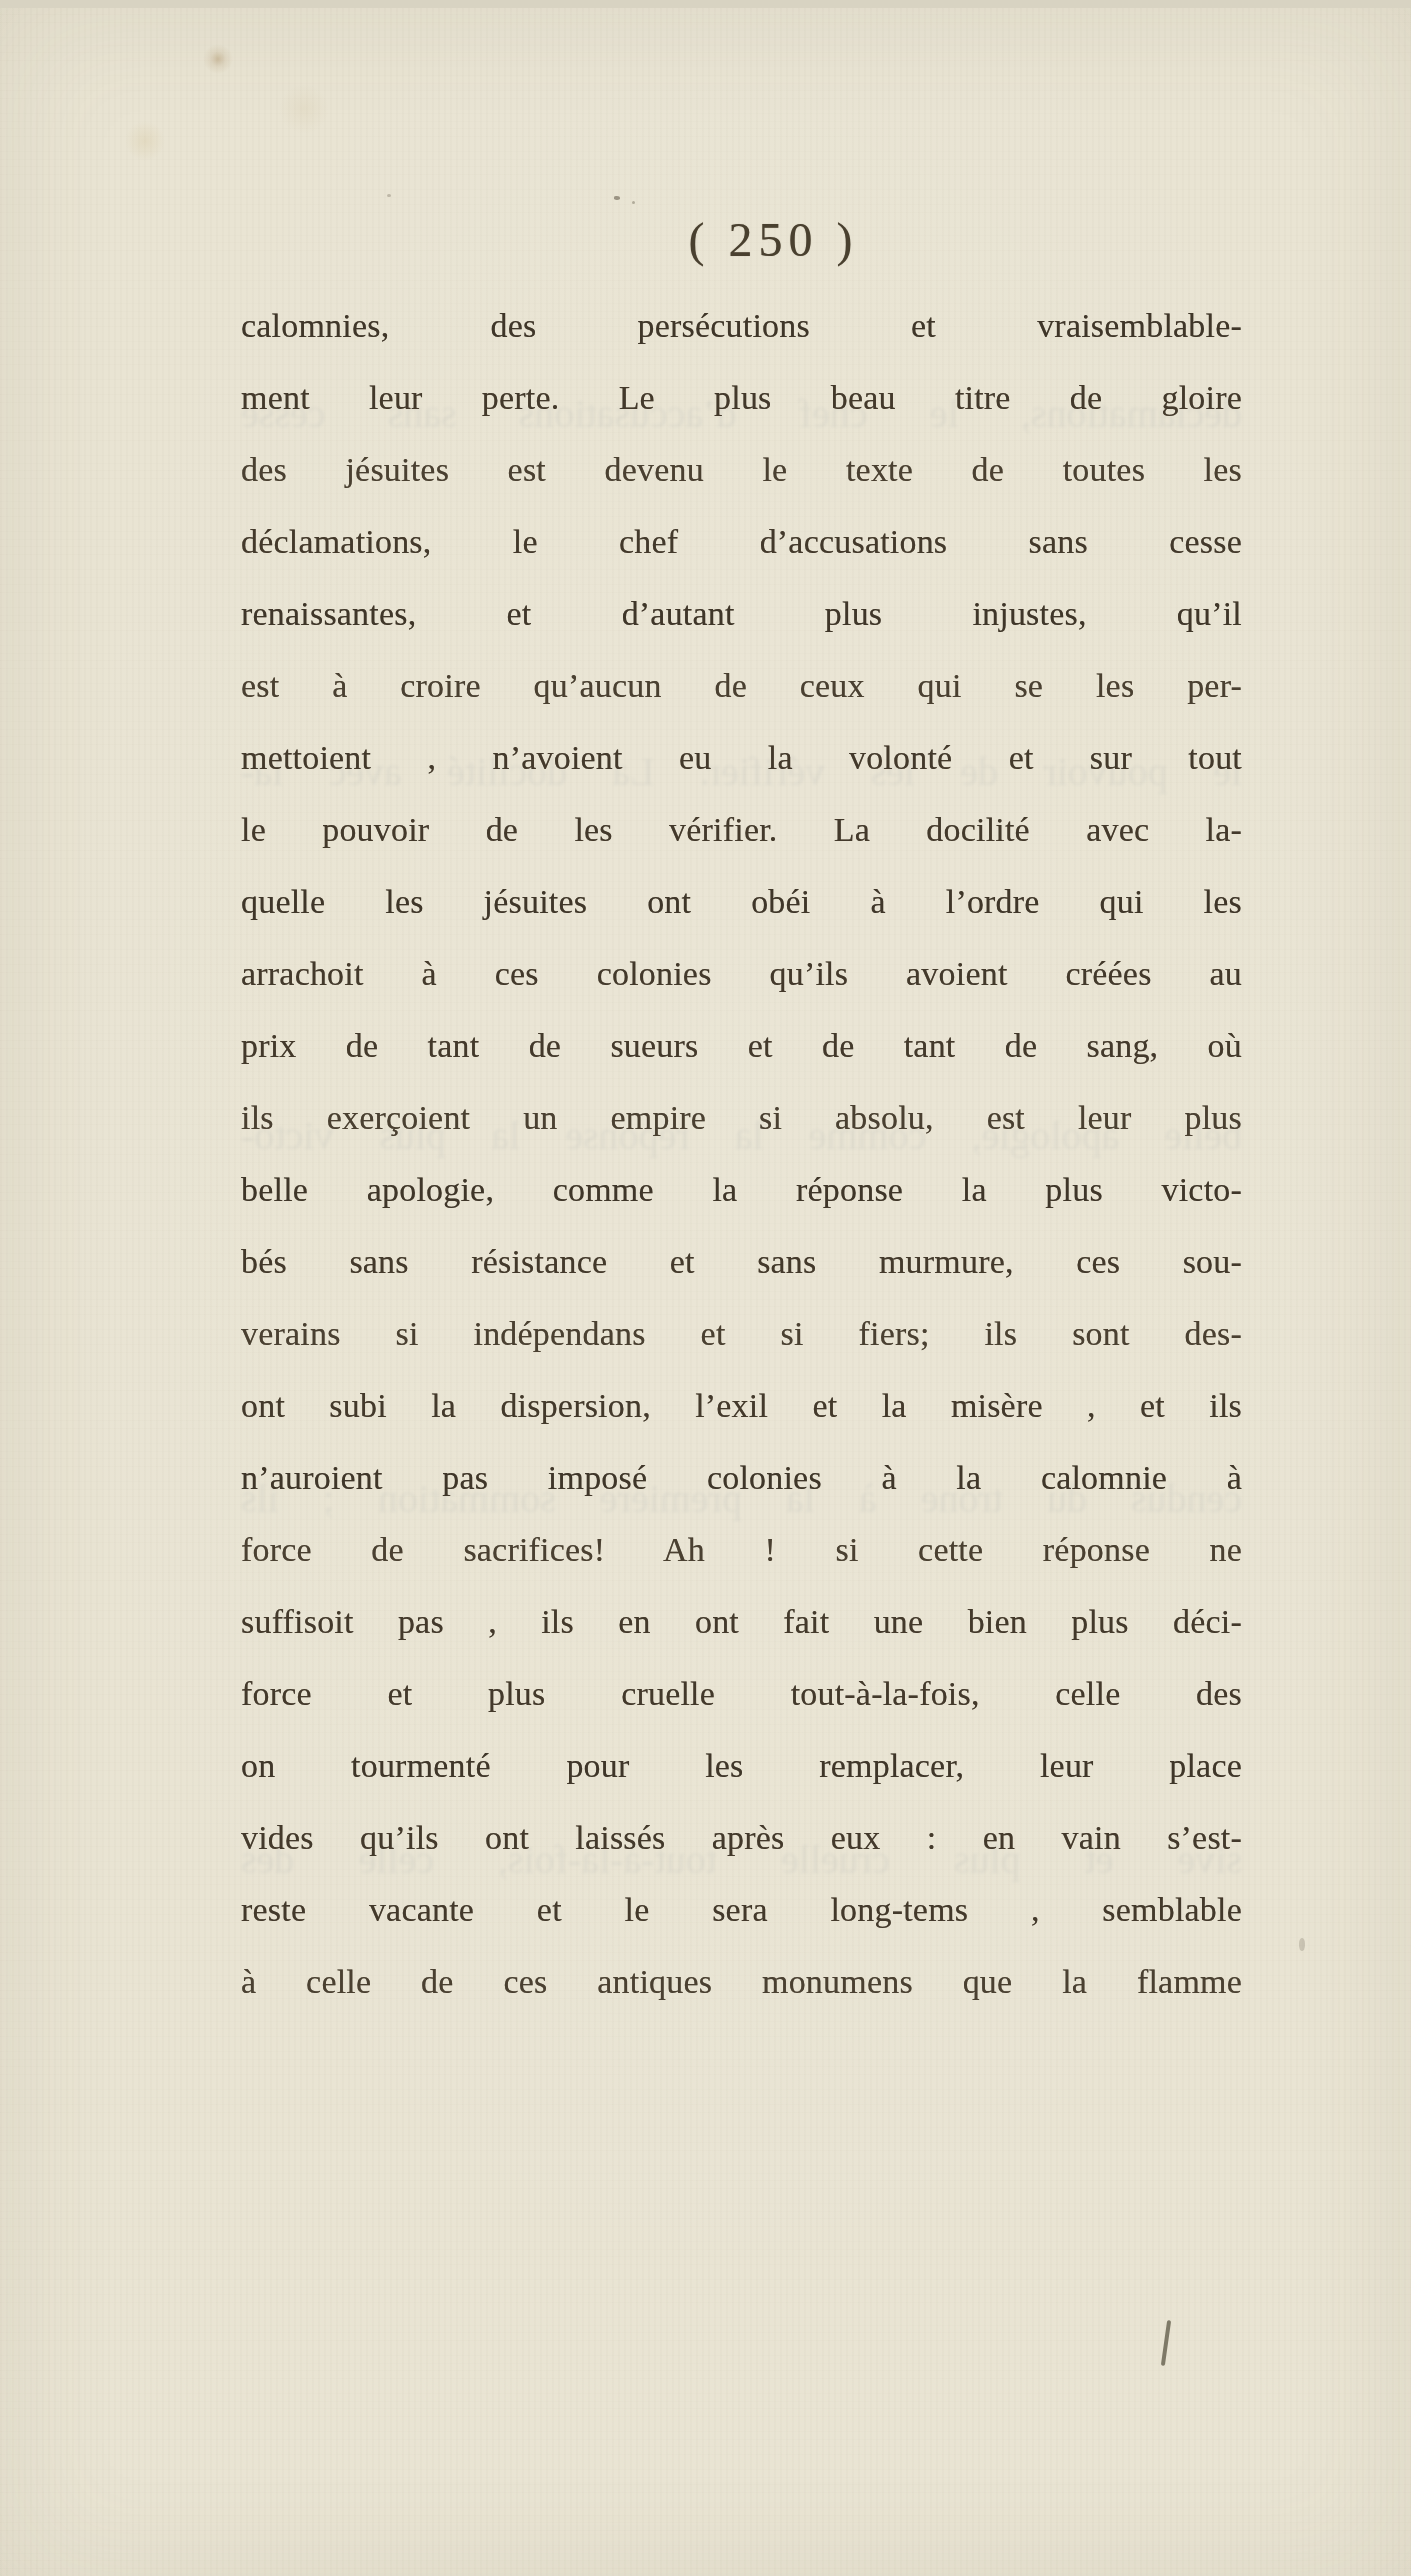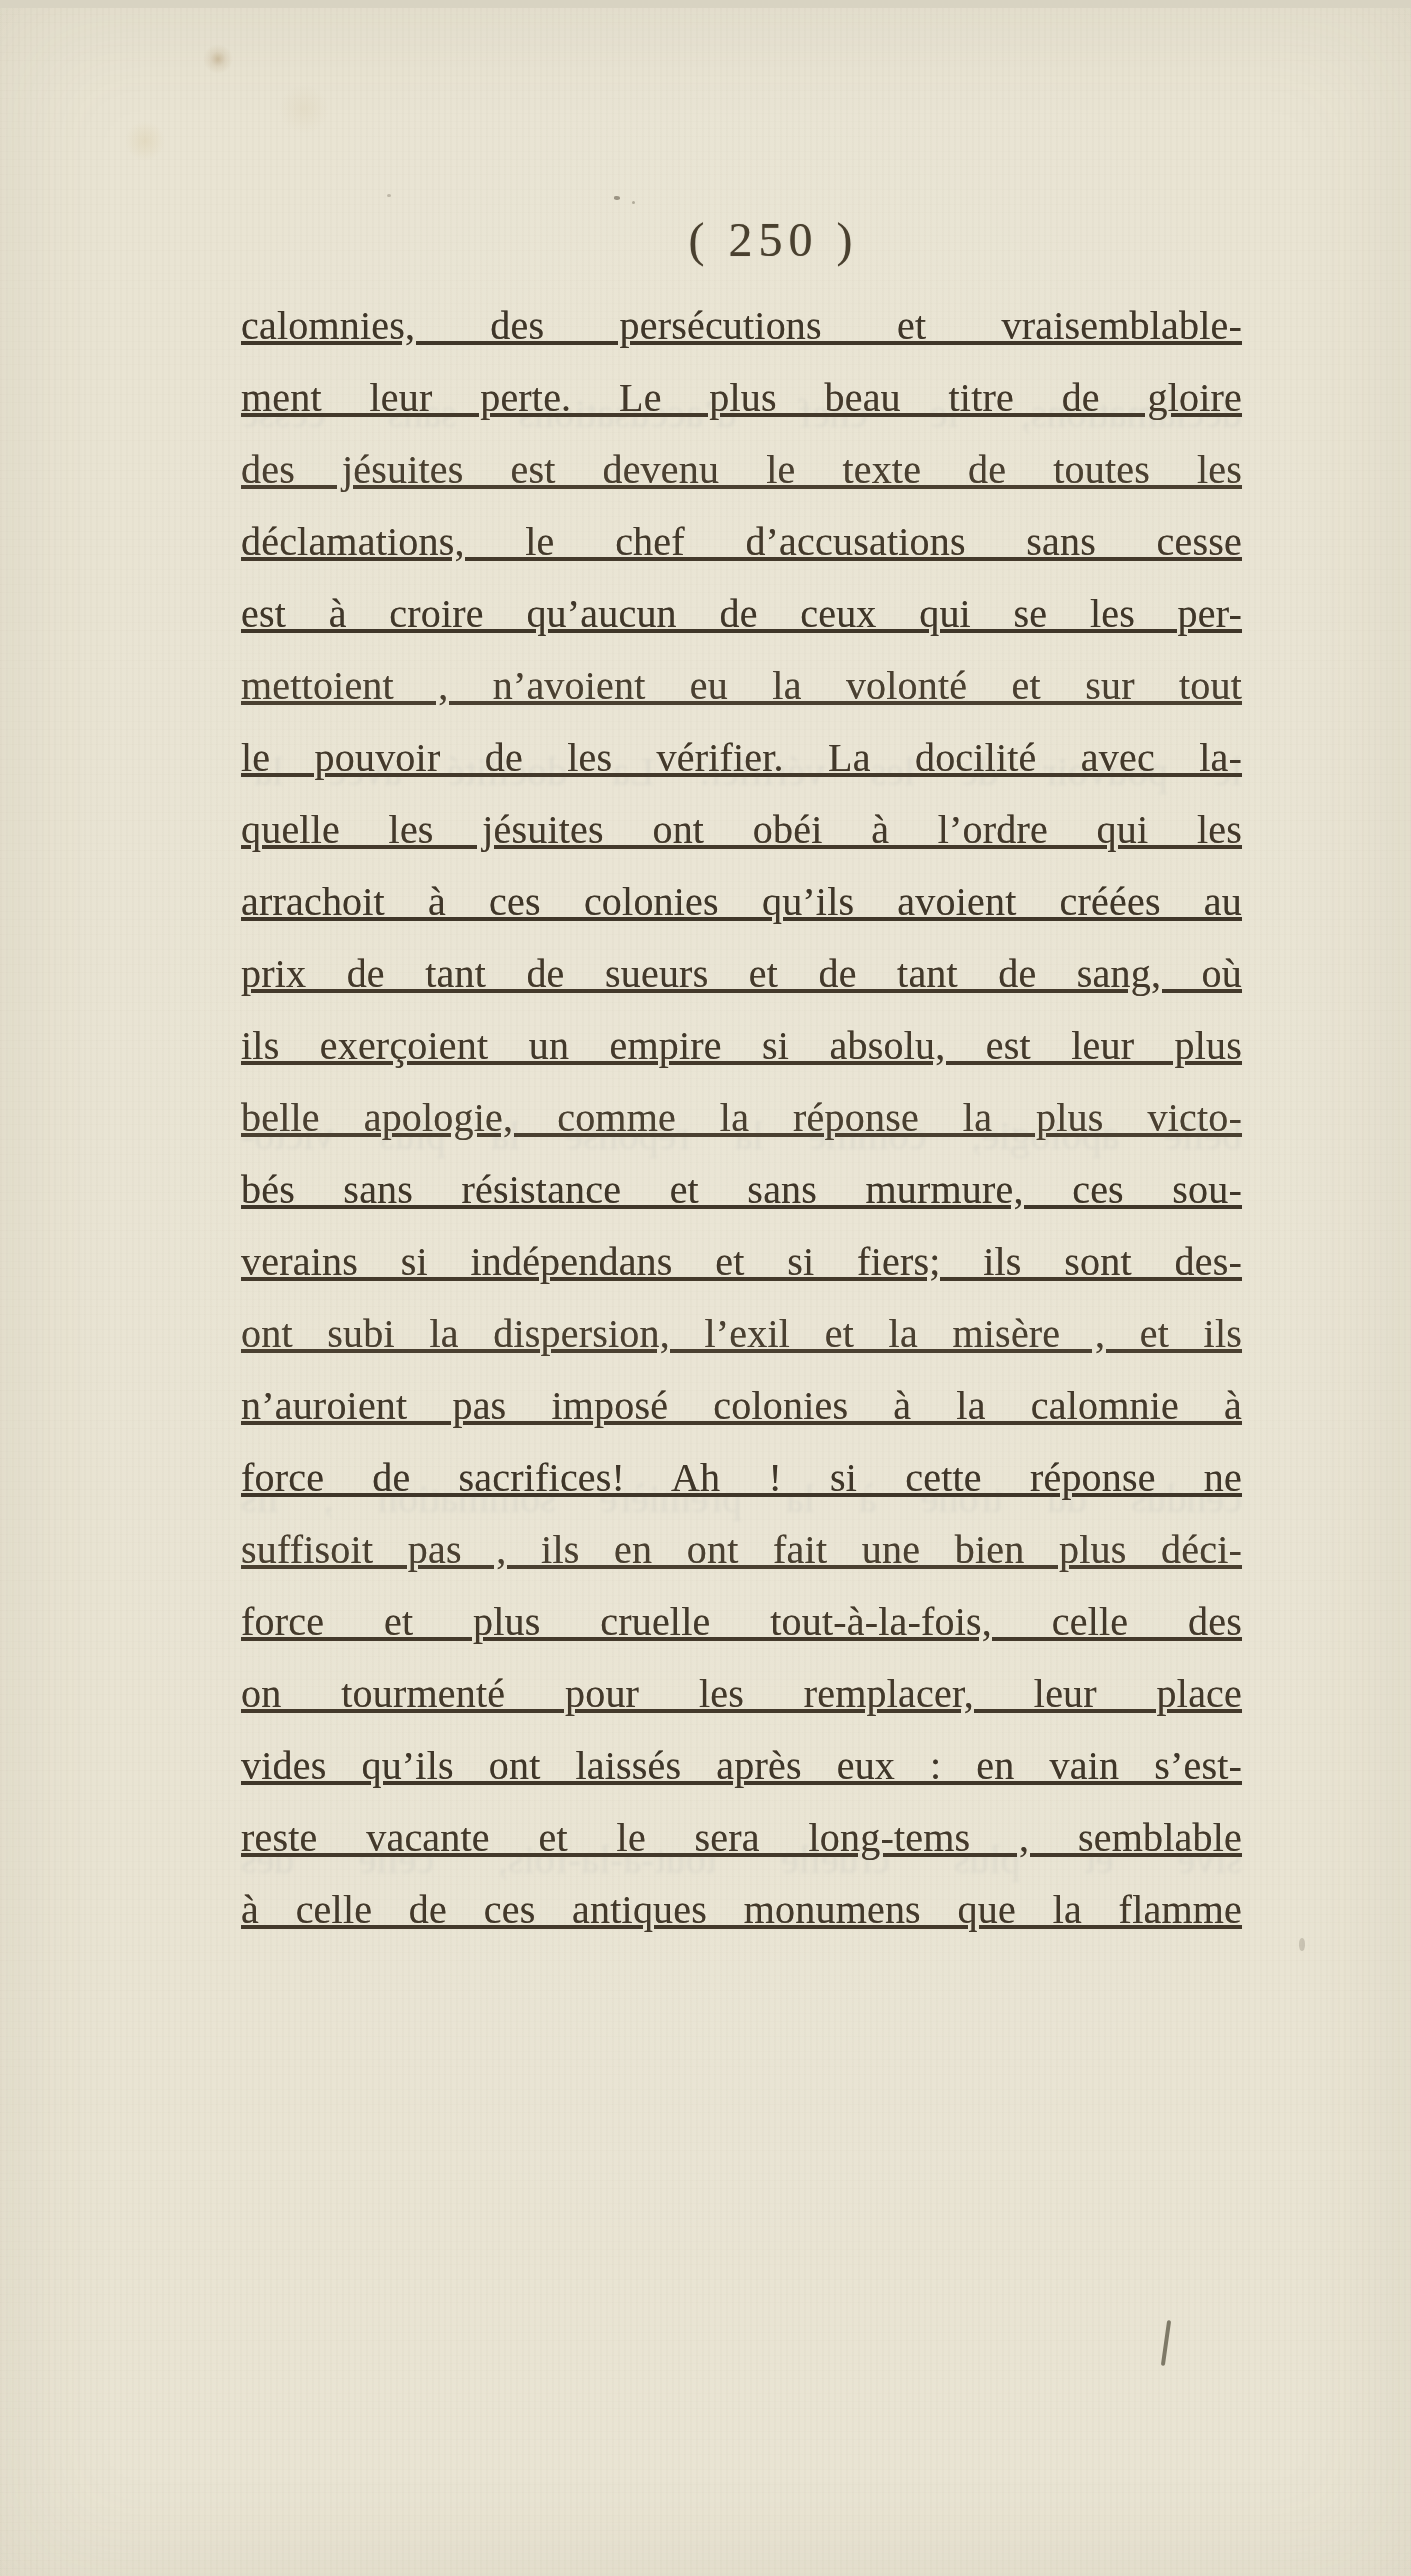--- a/index.html
+++ b/index.html
@@ -36,26 +36,25 @@
   .textblock{
     position:absolute;
     left:241px;top:282px;width:1001px;
   }
   .line{
     height:72px;
     line-height:72px;
     overflow:hidden;
     text-align:justify;
     text-align-last:justify;
-    font-size:40px;
+    font-size:34px;
     letter-spacing:0.2px;
     color:#43392b;
     text-shadow:0 0 0.6px rgba(62,52,38,0.55);
     white-space:normal;
-    text-decoration:underline;
   }
   .line::after{content:"";display:inline-block;width:100%;height:0;}
   .line:nth-child(3n){color:#4a4031;}
   .line:nth-child(4n+1){color:#3f3629;}
 
   
   .ghost{
     position:absolute;
     left:241px;width:1001px;
     height:72px;line-height:72px;overflow:hidden;
@@ -92,20 +91,21 @@
   <div class="ghost" style="top:1455px">cendus du trône à la première sommation ; ils</div>
   <div class="ghost" style="top:1816px">sive et plus cruelle tout-à-la-fois, celle des</div>
 
   <div class="header">( 250 )</div>
 
   <div class="textblock">
     <div class="line">calomnies, des persécutions et vraisemblable-</div>
     <div class="line">ment leur perte. Le plus beau titre de gloire</div>
     <div class="line">des jésuites est devenu le texte de toutes les</div>
     <div class="line">déclamations, le chef d’accusations sans cesse</div>
+    <div class="line">renaissantes, et d’autant plus injustes, qu’il</div>
     <div class="line">est à croire qu’aucun de ceux qui se les per-</div>
     <div class="line">mettoient , n’avoient eu la volonté et sur tout</div>
     <div class="line">le pouvoir de les vérifier. La docilité avec la-</div>
     <div class="line">quelle les jésuites ont obéi à l’ordre qui les</div>
     <div class="line">arrachoit à ces colonies qu’ils avoient créées au</div>
     <div class="line">prix de tant de sueurs et de tant de sang, où</div>
     <div class="line">ils exerçoient un empire si absolu, est leur plus</div>
     <div class="line">belle apologie, comme la réponse la plus victo-</div>
     <div class="line">bés sans résistance et sans murmure, ces sou-</div>
     <div class="line">verains si indépendans et si fiers; ils sont des-</div>

